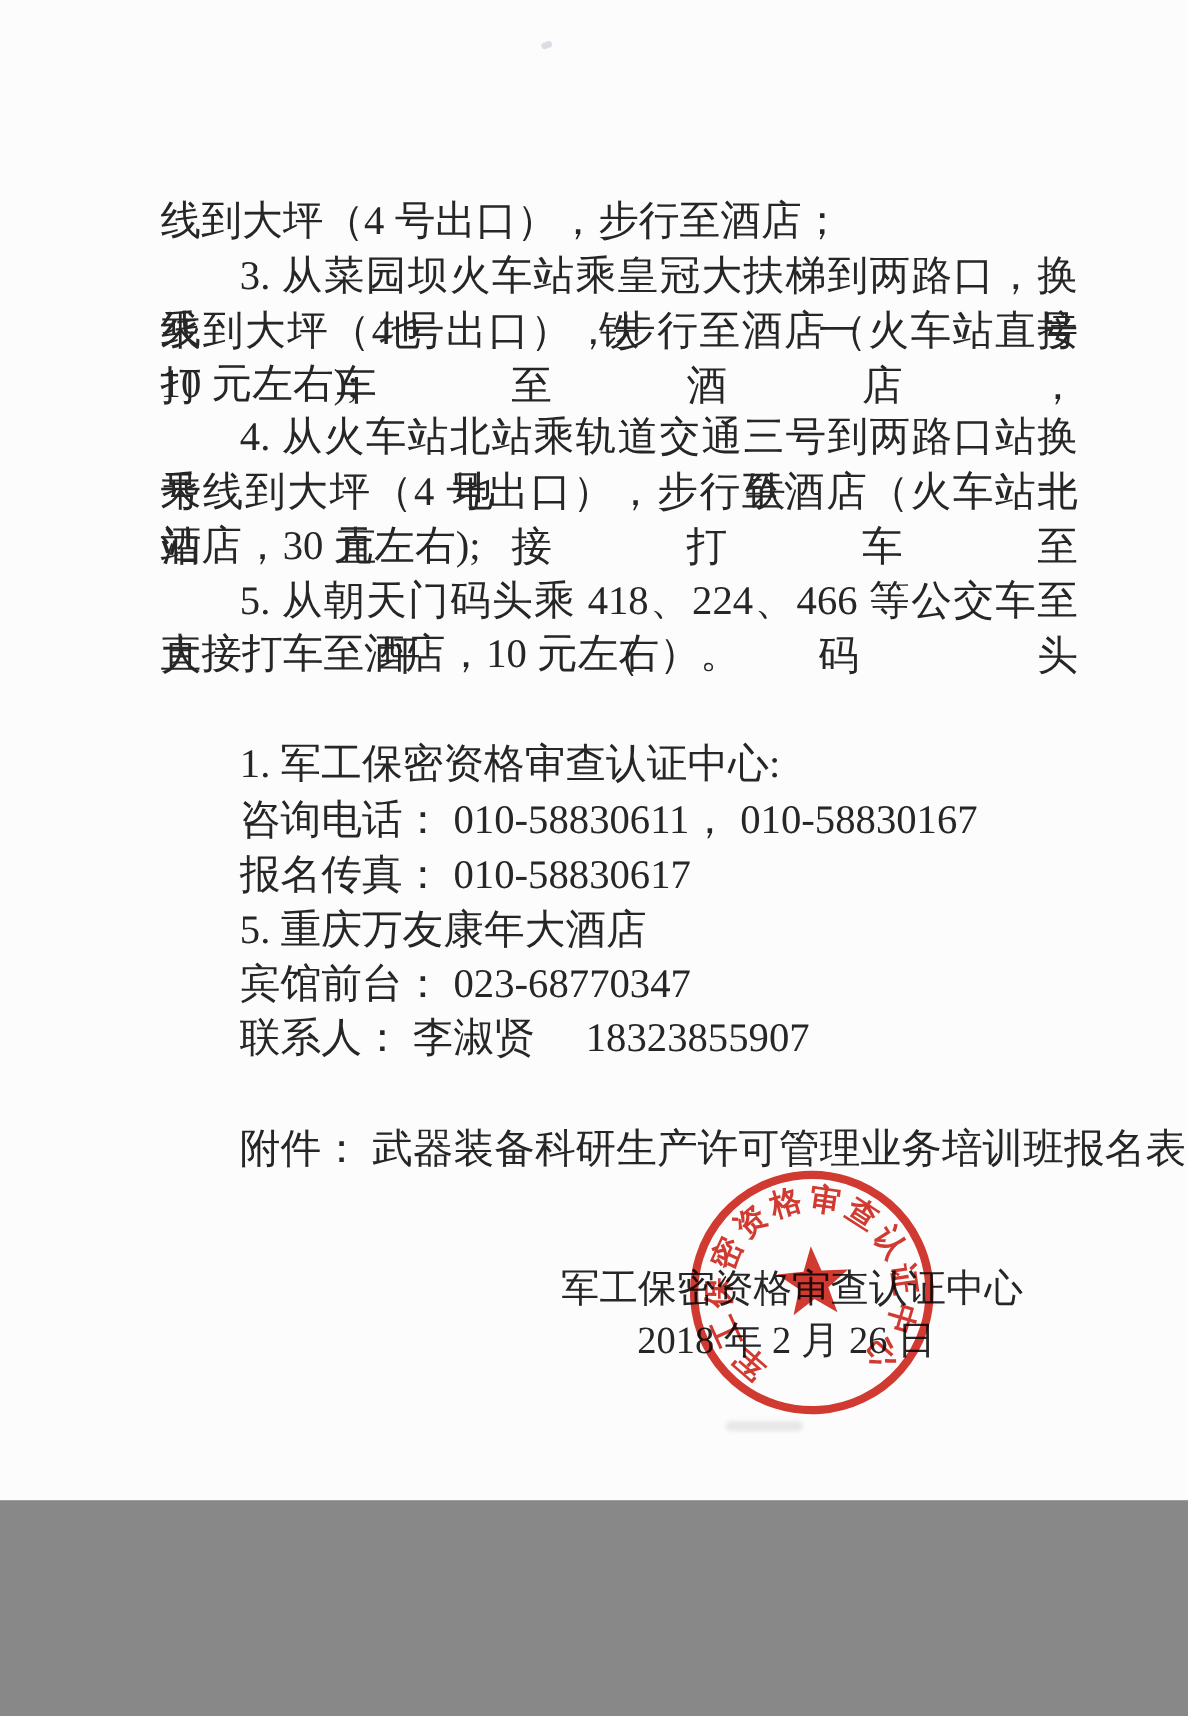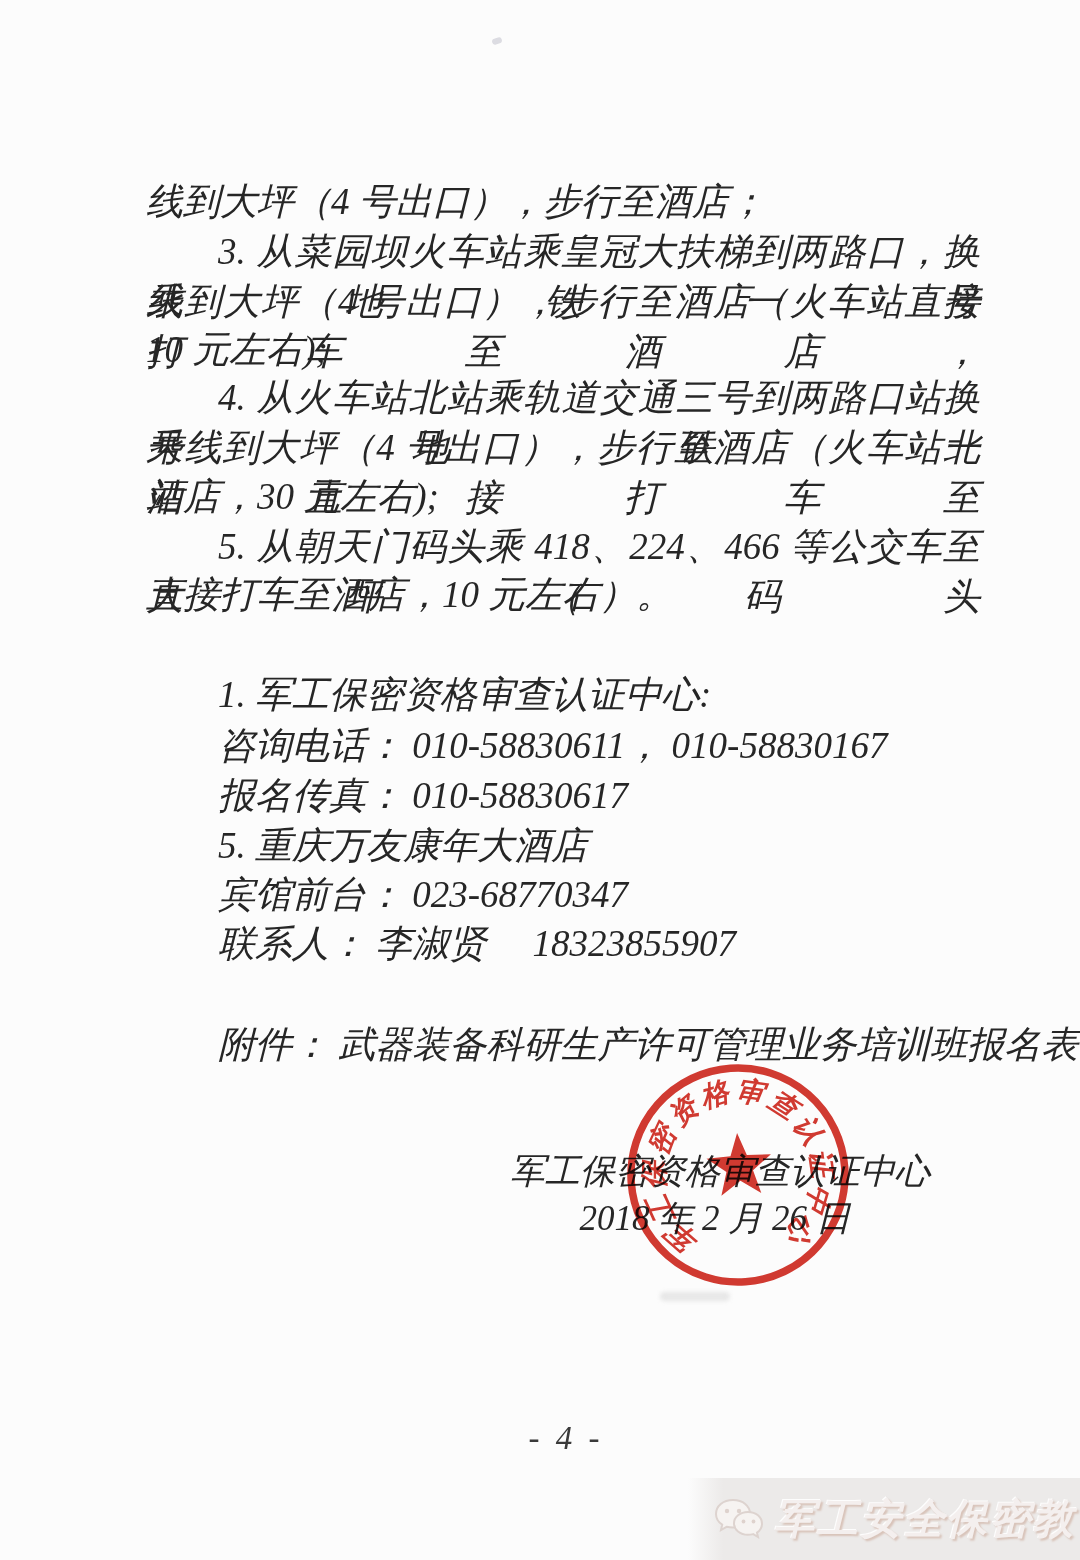--- a/index.html
+++ b/index.html
@@ -7,27 +7,26 @@
     --seal-red:#cf241a;
     --page-bg:#fcfcfc;
     --watermark-text:#f4efee;
     --watermark-shadow:#d8c3b9;
     --watermark-bg:#eceae9;
   }
   html,body{margin:0;padding:0;}
   body{background:#888;}
   .page{
     position:relative;
-    width:1080px;height:1560px;
+    width:1080px;height:1364px;
     margin:0 auto;
     background:var(--page-bg);
     overflow:hidden;
     font-family:"Liberation Serif","DejaVu Serif",serif;
     color:var(--ink);
-    font-style:italic;
   }
   
   .bline{
     position:absolute;
     left:146px;
     font-size:37px;
     line-height:50px;
     white-space:nowrap;
     letter-spacing:0px;
   }

